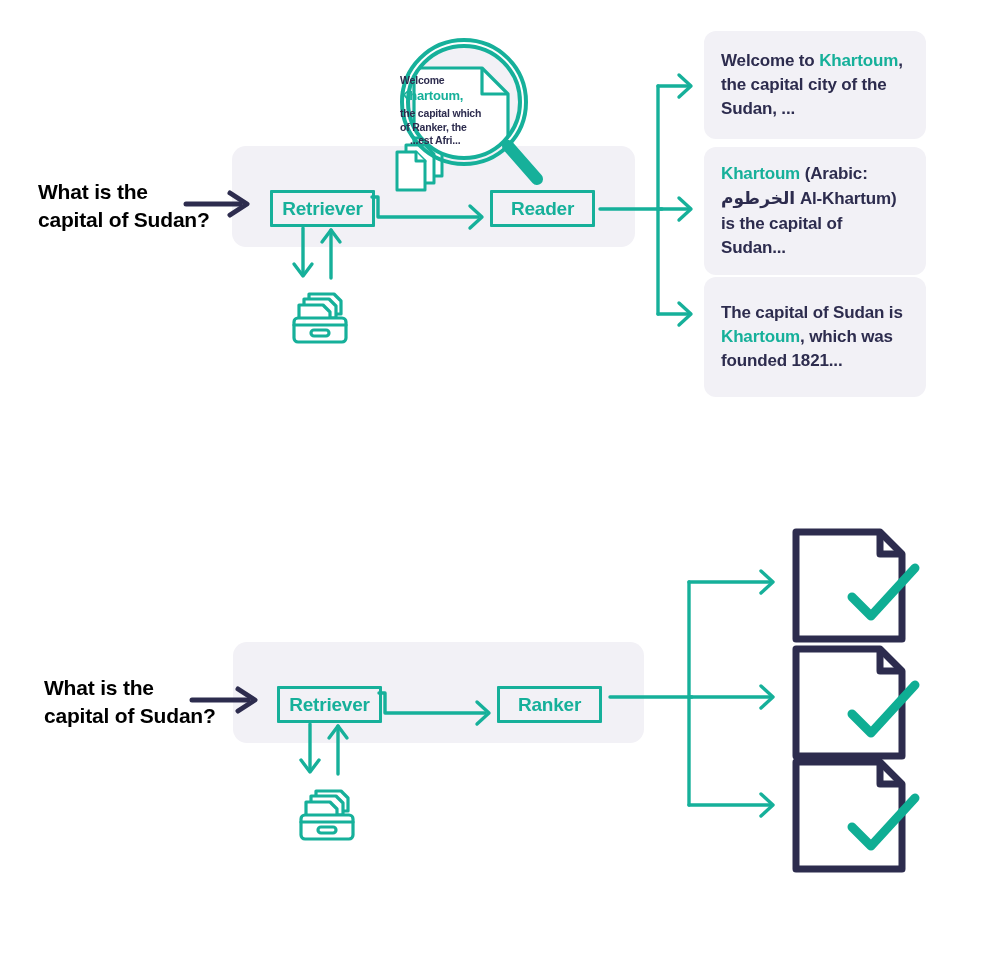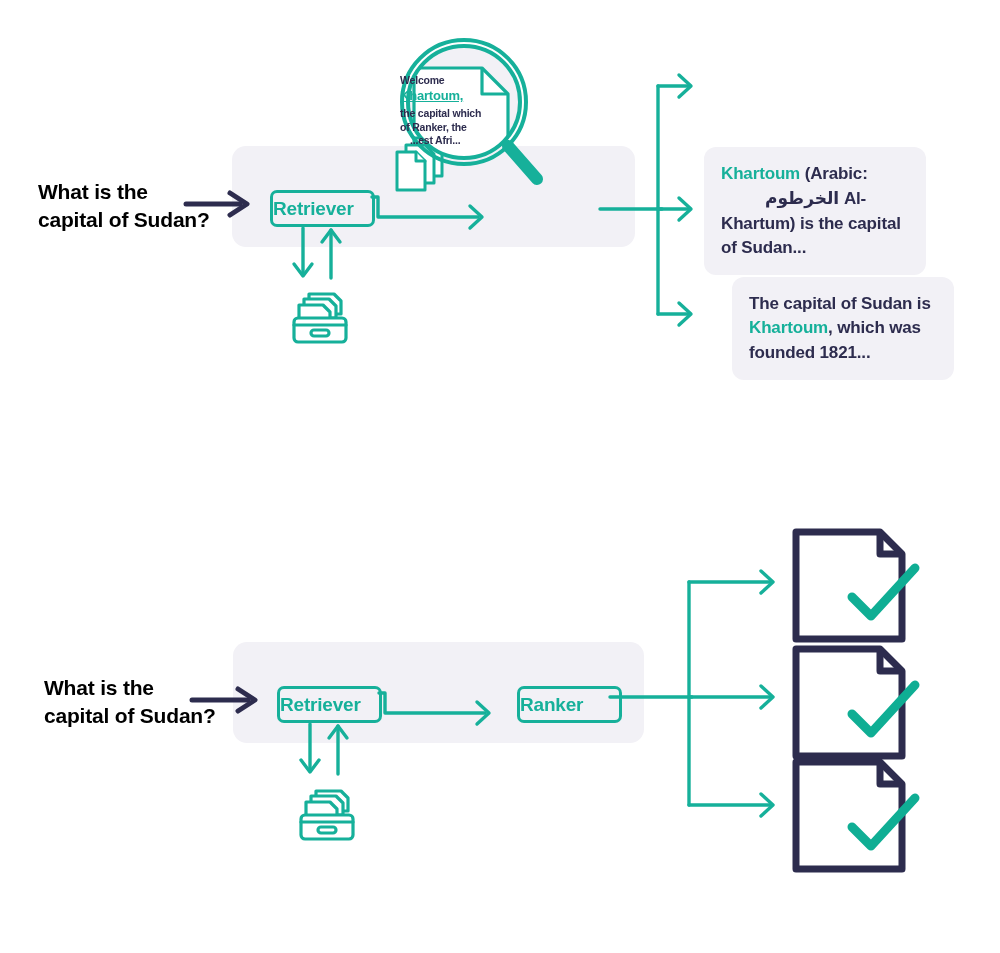--- a/index.html
+++ b/index.html
@@ -35,24 +35,25 @@
     font-weight: bold;
     line-height: 1.32;
     color: #000000;
     letter-spacing: -0.2px;
     white-space: pre-line;
   }
 
   
   .node-box {
     border: 3px solid #16B09A;
-    border-radius: 7px;
+    border-radius: 1px;
     background: transparent;
     display: flex;
     align-items: center;
+    justify-content: center;
     box-sizing: border-box;
   }
   .node-box span {
     font-size: 19px;
     font-weight: bold;
     color: #16B09A;
     letter-spacing: -0.2px;
     line-height: 1;
   }
 
@@ -66,33 +67,33 @@
     align-items: center;
   }
   .answer-text {
     font-size: 17px;
     font-weight: bold;
     line-height: 1.42;
     color: #2D2C4E;
     letter-spacing: -0.15px;
   }
   .hl { color: #16B09A; }
-  .ar { font-family: "DejaVu Sans", sans-serif; font-weight: bold; margin-left: 44px; }
+  .ar { font-family: "DejaVu Sans", sans-serif; font-weight: bold; }
 
   
   .mag-text {
     position: absolute;
     font-size: 10.5px;
     font-weight: bold;
     line-height: 1.28;
     color: #2D2C4E;
     letter-spacing: -0.2px;
     width: 92px;
   }
-  .mag-text .hl { color: #16B09A; font-size: 13px; text-decoration: underline; }
+  .mag-text .hl { color: #16B09A; font-size: 13px; }
 
   svg { display: block; overflow: visible; }
 </style>
 </head>
 <body>
 
 <div class="stage">
 
   <div class="abs" style="left:0;top:0;width:1000px;height:430px;">
 
@@ -103,20 +104,23 @@
 
     <svg class="abs" style="left:184px;top:188px;" width="74" height="32" viewBox="0 0 74 32">
       <path d="M2 16 H56" stroke="#2D2C4E" stroke-width="5" stroke-linecap="round" fill="none"></path>
       <path d="M46 5 L63 16 L46 27" stroke="#2D2C4E" stroke-width="5" stroke-linecap="round" stroke-linejoin="round" fill="none"></path>
     </svg>
 
     <div class="abs node-box" style="left:270px;top:190px;width:105px;height:37px;">
       <span>Retriever</span>
     </div>
 
+    <div class="abs node-box" style="left:490px;top:190px;width:105px;height:37px;">
+      <span>Reader</span>
+    </div>
 
     <svg class="abs" style="left:372px;top:195px;" width="126" height="36" viewBox="0 0 126 36">
       <path d="M0 2 H6 V22 H106" stroke="#16B09A" stroke-width="3.4" fill="none" stroke-linecap="round" stroke-linejoin="round"></path>
       <path d="M98 11 L110 22 L98 33" stroke="#16B09A" stroke-width="3.4" stroke-linecap="round" stroke-linejoin="round" fill="none"></path>
     </svg>
 
     <svg class="abs" style="left:293px;top:228px;" width="62" height="56" viewBox="0 0 62 56">
       <path d="M10 0 V46" stroke="#16B09A" stroke-width="3.4" fill="none" stroke-linecap="round"></path>
       <path d="M1 36 L10 48 L19 36" stroke="#16B09A" stroke-width="3.4" stroke-linecap="round" stroke-linejoin="round" fill="none"></path>
       <path d="M38 50 V2" stroke="#16B09A" stroke-width="3.4" fill="none" stroke-linecap="round"></path>
@@ -182,28 +186,33 @@
         <path d="M79 5 L91 16 L79 27"></path>
 
         <path d="M58 139 H88"></path>
         <path d="M79 128 L91 139 L79 150"></path>
 
         <path d="M58 244 H88"></path>
         <path d="M79 233 L91 244 L79 255"></path>
       </g>
     </svg>
 
+    <div class="abs answer-card" style="left:704px;top:31px;width:222px;height:108px;">
+      <div class="answer-text">
+        <span>Welcome to </span><span class="hl">Khartoum</span><span>, the capital city of the Sudan, ...</span>
+      </div>
+    </div>
 
     <div class="abs answer-card" style="left:704px;top:147px;width:222px;height:128px;">
       <div class="answer-text">
         <span class="hl">Khartoum</span><span> (Arabic: </span><span class="ar">الخرطوم</span><span> Al-Khartum) is the capital of Sudan...</span>
       </div>
     </div>
 
-    <div class="abs answer-card" style="left:732px;top:277px;width:222px;height:103px;">
+    <div class="abs answer-card" style="left:704px;top:277px;width:222px;height:120px;">
       <div class="answer-text">
         <span>The capital of Sudan is </span><span class="hl">Khartoum</span><span>, which was founded 1821...</span>
       </div>
     </div>
   </div>
 
   <div class="abs" style="left:0;top:500px;width:1000px;height:400px;">
 
     <div class="abs pipeline-panel" style="left:233px;top:142px;width:411px;height:101px;"></div>
 
@@ -212,21 +221,21 @@
 
     <svg class="abs" style="left:190px;top:184px;" width="76" height="32" viewBox="0 0 76 32">
       <path d="M2 16 H58" stroke="#2D2C4E" stroke-width="5" stroke-linecap="round" fill="none"></path>
       <path d="M48 5 L65 16 L48 27" stroke="#2D2C4E" stroke-width="5" stroke-linecap="round" stroke-linejoin="round" fill="none"></path>
     </svg>
 
     <div class="abs node-box" style="left:277px;top:186px;width:105px;height:37px;">
       <span>Retriever</span>
     </div>
 
-    <div class="abs node-box" style="left:497px;top:186px;width:105px;height:37px;margin-left:20px;">
+    <div class="abs node-box" style="left:497px;top:186px;width:105px;height:37px;">
       <span>Ranker</span>
     </div>
 
     <svg class="abs" style="left:379px;top:191px;" width="126" height="36" viewBox="0 0 126 36">
       <path d="M0 2 H6 V22 H106" stroke="#16B09A" stroke-width="3.4" fill="none" stroke-linecap="round" stroke-linejoin="round"></path>
       <path d="M98 11 L110 22 L98 33" stroke="#16B09A" stroke-width="3.4" stroke-linecap="round" stroke-linejoin="round" fill="none"></path>
     </svg>
 
     <svg class="abs" style="left:300px;top:224px;" width="62" height="56" viewBox="0 0 62 56">
       <path d="M10 0 V46" stroke="#16B09A" stroke-width="3.4" fill="none" stroke-linecap="round"></path>

